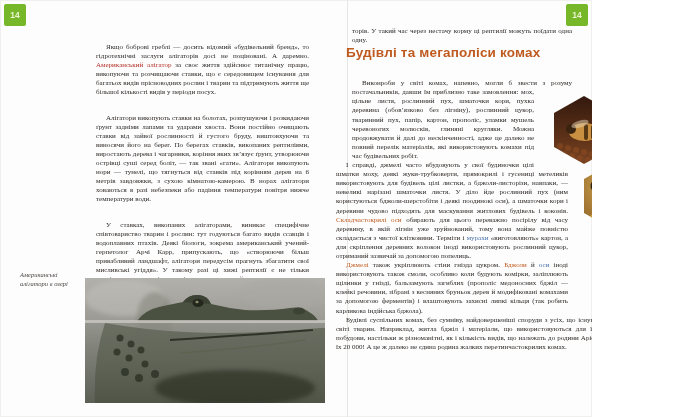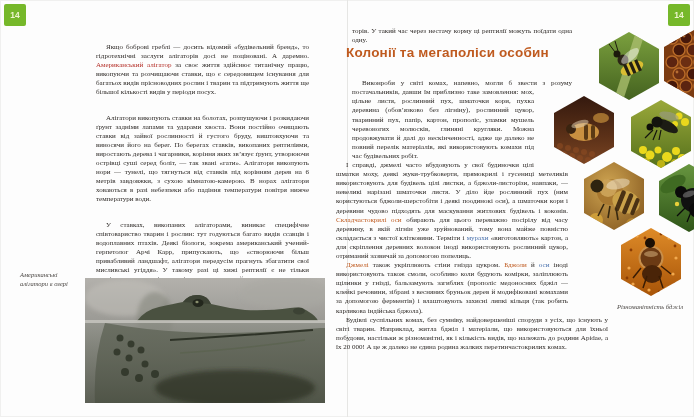--- a/index.html
+++ b/index.html
@@ -1,17 +1,17 @@
 <!DOCTYPE html>
 <html lang="uk"><head>
 <meta charset="utf-8">
 <style>
   html,body{margin:0;padding:0;background:#ffffff;}
   .spread{
-    position:relative; width:694px; height:417px; background:#fdfdfd;
+    position:relative; width:592px; height:417px; background:#fdfdfd;
     font-family:"Liberation Serif", serif; color:#2e2a27; overflow:hidden;
     box-shadow:inset 0 0 0 1px #f0f0ef;
   }
   .seam{position:absolute; left:347px; top:0; width:1px; height:417px; background:#e6e6e4;}
   .badge{
     position:absolute; width:22px; height:22px; background:#76b82a; border-radius:2px;
     display:flex; align-items:center; justify-content:center;
     font-family:"Liberation Sans", sans-serif; font-size:8.5px; font-weight:bold; color:#eef4cf;
   }
   .badge-left{left:4px; top:4px;}
@@ -144,21 +144,21 @@
   <div class="badge badge-right">
     <span>14</span>
   </div>
 
   <div class="p15-text">
     <div class="fl f1"></div>
     <div class="fl f2"></div>
     <div class="fl f3"></div>
 
     <p class="cont">торів. У такий час через нестачу корму ці рептилії можуть поїдати одна одну.</p>
-    <p class="heading">Колонії та мегаполіси особин</p>
+    <p class="heading">Будівлі та мегаполіси комах</p>
     <p class="shift">Виконроби у світі комах, напевно, могли б звести з розуму постачальників, давши їм приблизно таке замовлення: мох, цільне листя, рослинний пух, шматочки кори, пухка деревина (обов’язково без лігніну), рослинний цукор, тваринний пух, папір, картон, прополіс, уламки мушель черевоногих молюсків, глиняні кругляки. Можна продовжувати й далі до нескінченності, адже це далеко не повний перелік матеріалів, які використовують комахи під час будівельних робіт.</p>
     <p><span>І справді, джмелі часто вбудовують у свої будиночки цілі шматки моху, деякі жуки-трубковерти, прямокрилі і гусениці метеликів використовують для будівель цілі листки, а бджоли-листорізи, навпаки, — невеликі нарізані шматочки листя. У діло йде рослинний пух (ним користуються бджоли-шерстобіти і деякі поодинокі оси), а шматочки кори і деревини чудово підходять для маскування житлових будівель і коконів. </span><span class="term-orange">Складчастокрилі оси</span><span> обирають для цього переважно посірілу від часу деревину, в якій лігнін уже зруйнований, тому вона майже повністю складається з чистої клітковини. Терміти і </span><span class="term-blue">мурахи</span><span> «виготовляють» картон, а для скріплення деревних волокон іноді використовують рослинний цукор, отриманий зазвичай за допомогою попелиць.</span></p>
     <p><span class="term-orange">Джмелі</span><span> також укріплюють стіни гнізда цукром. </span><span class="term-orange">Бджоли</span><span> й </span><span class="term-blue">оси</span><span> іноді використовують також смоли, особливо коли будують комірки, заліплюють щілинки у гнізді, бальзамують загиблих (прополіс медоносних бджіл — клейкі речовини, зібрані з весняних бруньок дерев й модифіковані комахами за допомогою ферментів) і влаштовують захисні липкі кільця (так робить карликова індійська бджола).</span></p>
     <p>Будівлі суспільних комах, без сумніву, найдовершеніші споруди з усіх, що існують у світі тварин. Наприклад, житла бджіл і матеріали, що використовуються для їхньої побудови, настільки ж різноманітні, як і кількість видів, що належать до родини Apidae, а їх 20 000! А це ж далеко не єдина родина жалких перетинчастокрилих комах.</p>
   </div>
 
   <div class="hex hexA">
     <svg width="60" height="68" viewBox="0 0 60 68" xmlns="http://www.w3.org/2000/svg">
       <defs>
           <linearGradient id="hA" x1="0" y1="0" x2="0" y2="1">

